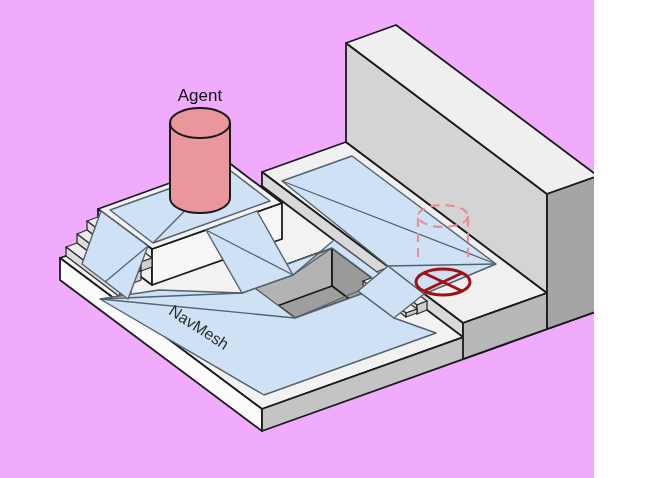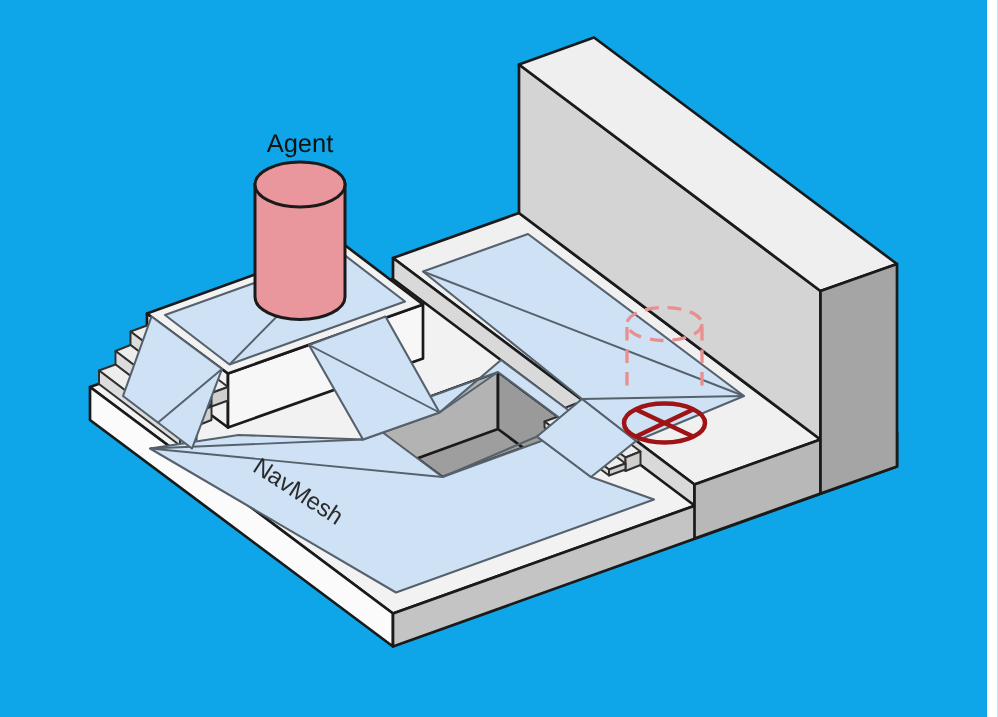--- a/index.html
+++ b/index.html
@@ -1,24 +1,24 @@
 <!DOCTYPE html>
 <html><head>
 <meta charset="utf-8">
 <style>
   html, body {
     margin: 0;
     background: #ffffff;
     font-family: "Liberation Sans", sans-serif;
   }
   .stage {
-    width: 658px;
+    width: 594px;
     height: 478px;
     position: relative;
-    background: #0ea5e9;
+    background: #f0abfc;
     overflow: hidden;
   }
   svg { display: block; }
 
   
   .face   { stroke: #1a1a1a; stroke-width: 1.8; stroke-linejoin: round; }
   .thin   { stroke: #2f2f2f; stroke-width: 1.3; stroke-linejoin: round; }
   .top        { fill: #f2f2f2; }
   .lightface  { fill: #fbfbfb; }
   .sideface   { fill: #c4c4c4; }

